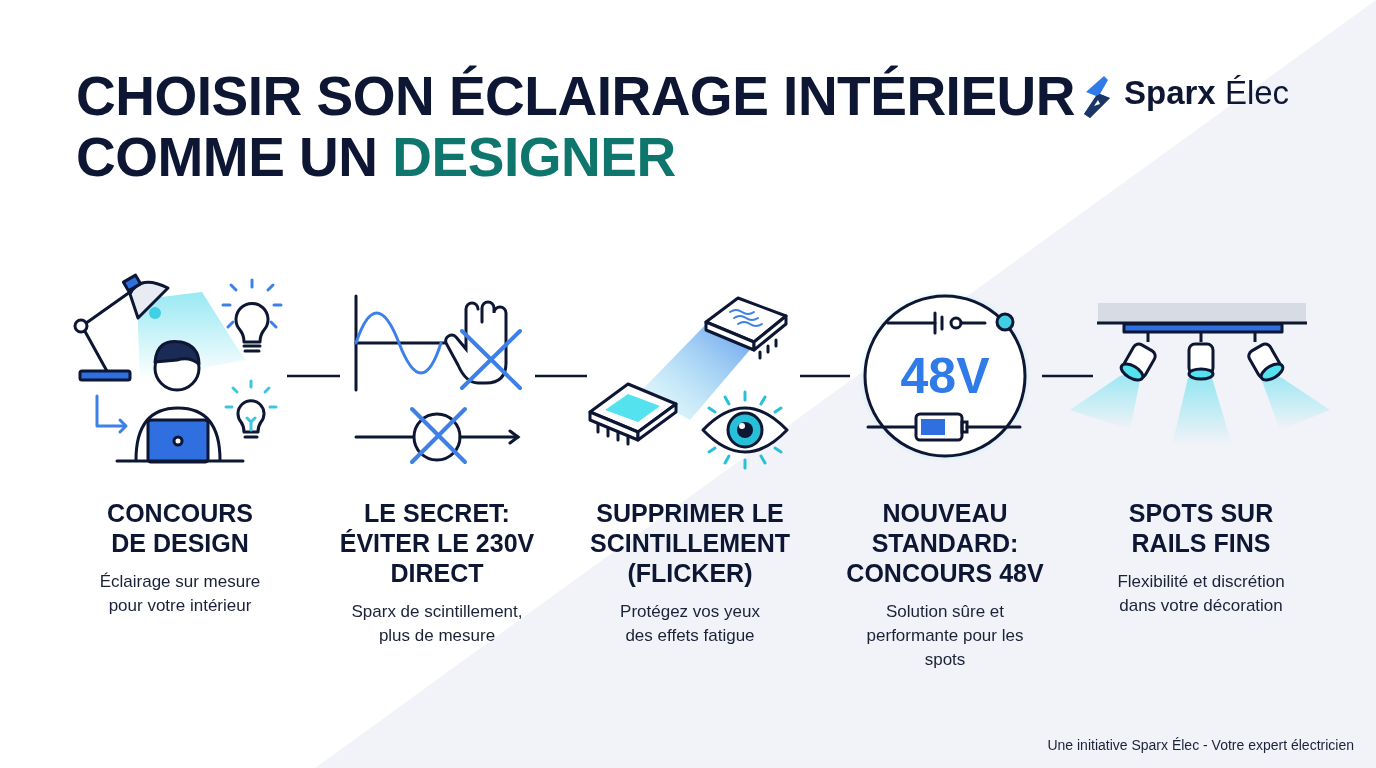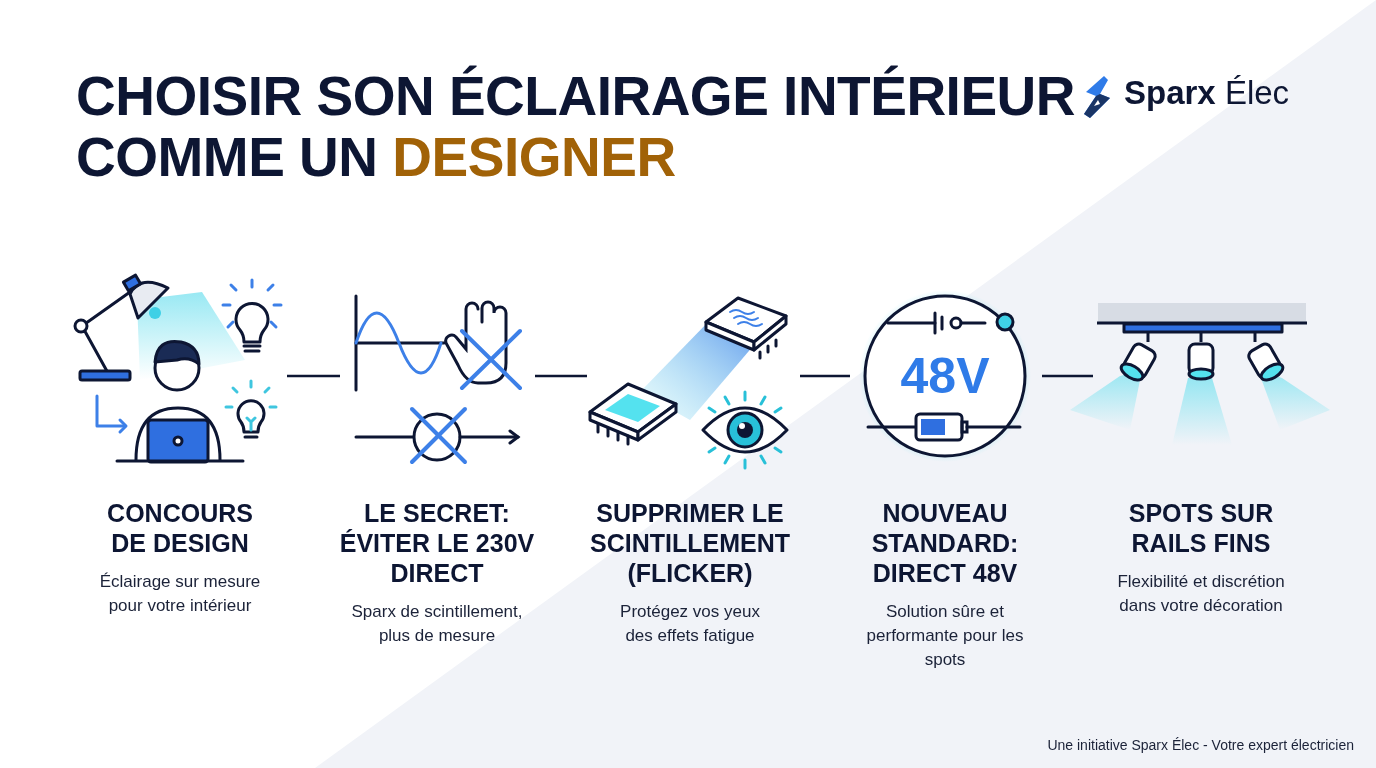--- a/index.html
+++ b/index.html
@@ -1,20 +1,20 @@
 <!DOCTYPE html>
 <html><head>
 <meta charset="utf-8">
 <style>
   * { box-sizing: border-box; margin: 0; padding: 0; }
   html, body { width: 1376px; height: 768px; overflow: hidden; background: #ffffff; }
   body { position: relative; font-family: "Liberation Sans", "DejaVu Sans", sans-serif; color: #0d1633; }
   .bg-tri { position: absolute; inset: 0; pointer-events: none; }
   .title { position: absolute; left: 76px; top: 66px; font-weight: 700; font-size: 55px; line-height: 61px; letter-spacing: -0.5px; color: #0d1633; }
-  .title .accent { color: #a16207; }
+  .title .accent { color: #0f766e; }
   .logo { position: absolute; left: 1080px; top: 74px; display: flex; gap: 10px; }
   .logo .name { font-size: 33px; color: #0d1633; }
   .logo .name b { font-weight: 700; }
   .icons { position: absolute; inset: 0; pointer-events: none; }
   .col { position: absolute; top: 498px; width: 250px; text-align: center; }
   .col h2 { font-size: 25px; line-height: 30px; font-weight: 700; color: #0d1633; }
   .col p { margin-top: 12px; font-size: 17px; line-height: 24px; color: #1b2238; }
   .footer { position: absolute; right: 22px; top: 737px; font-size: 14px; color: #1b2238; }
 </style>
 </head>
@@ -194,21 +194,21 @@
   <h2><span>LE SECRET:</span><br><span>ÉVITER LE 230V</span><br><span>DIRECT</span></h2>
   <p><span>Sparx de scintillement,</span><br><span>plus de mesure</span></p>
 </div>
 
 <div class="col" style="left:565px;">
   <h2><span>SUPPRIMER LE</span><br><span>SCINTILLEMENT</span><br><span>(FLICKER)</span></h2>
   <p><span>Protégez vos yeux</span><br><span>des effets fatigue</span></p>
 </div>
 
 <div class="col" style="left:820px;">
-  <h2><span>NOUVEAU</span><br><span>STANDARD:</span><br><span>DIRECT 48V</span></h2>
+  <h2><span>NOUVEAU</span><br><span>STANDARD:</span><br><span>CONCOURS 48V</span></h2>
   <p><span>Solution sûre et</span><br><span>performante pour les</span><br><span>spots</span></p>
 </div>
 
 <div class="col" style="left:1076px;">
   <h2><span>SPOTS SUR</span><br><span>RAILS FINS</span></h2>
   <p><span>Flexibilité et discrétion</span><br><span>dans votre décoration</span></p>
 </div>
 
 <div class="footer">Une initiative Sparx Élec - Votre expert électricien</div>
 

